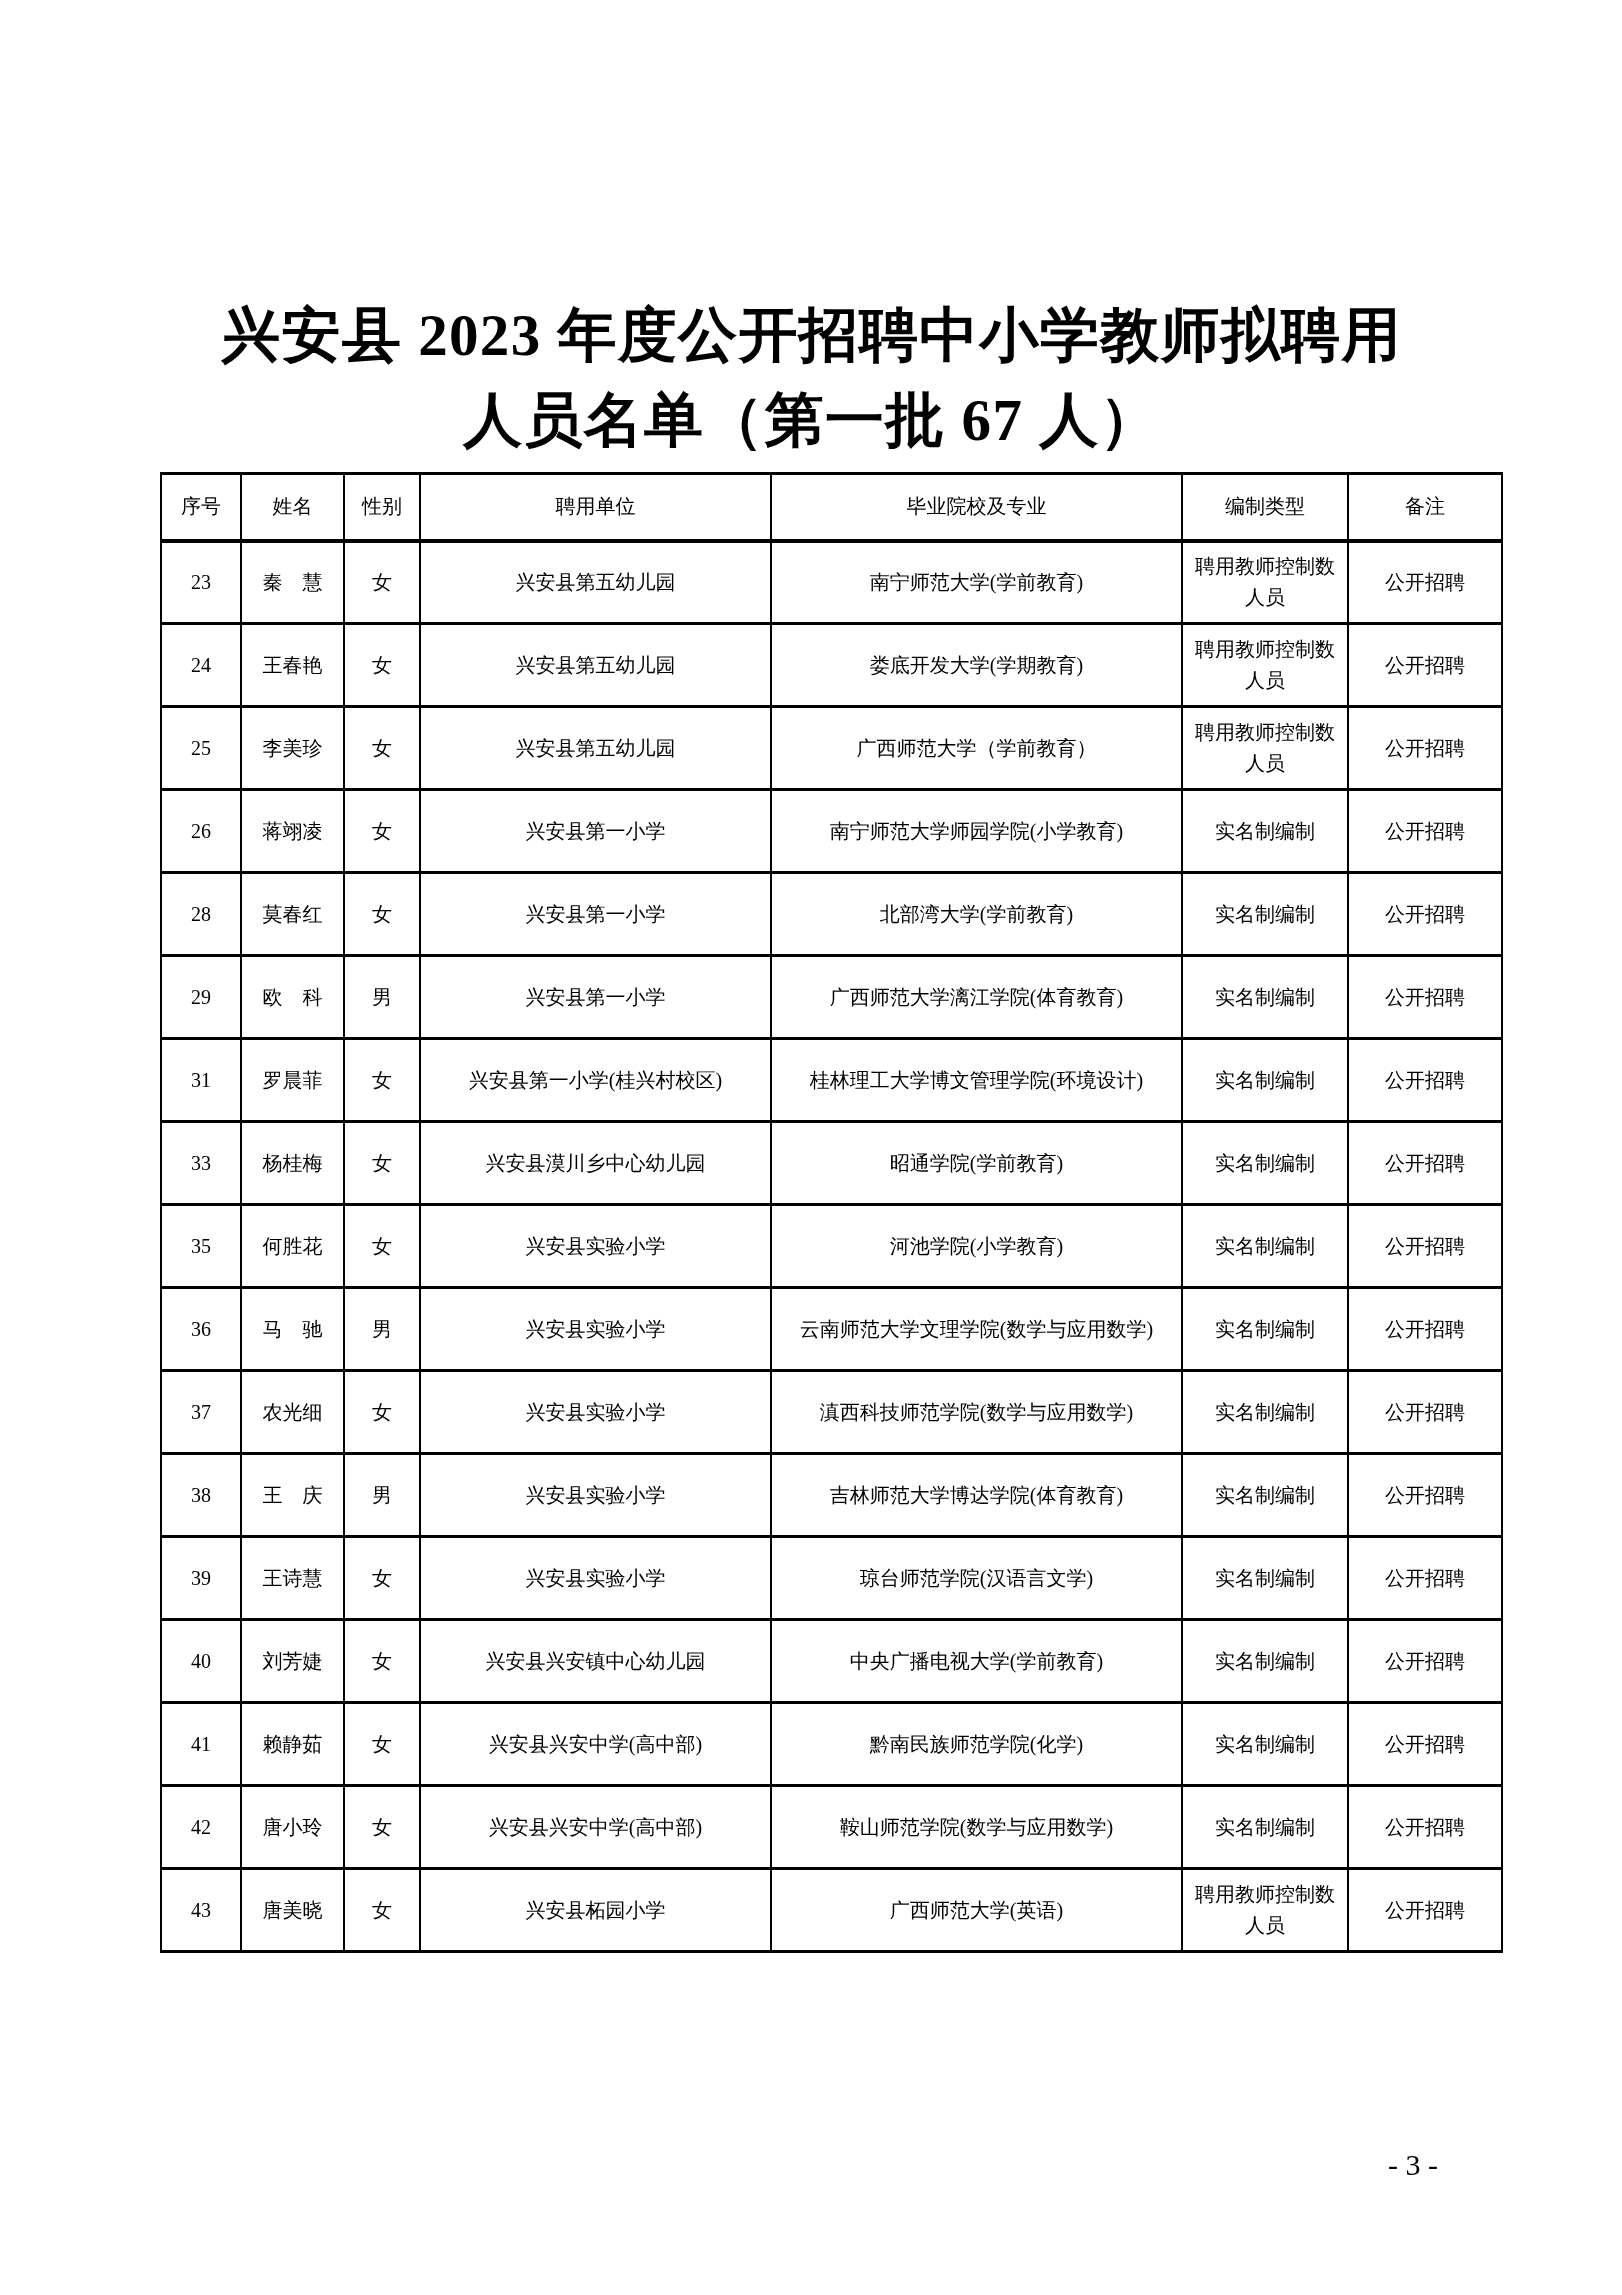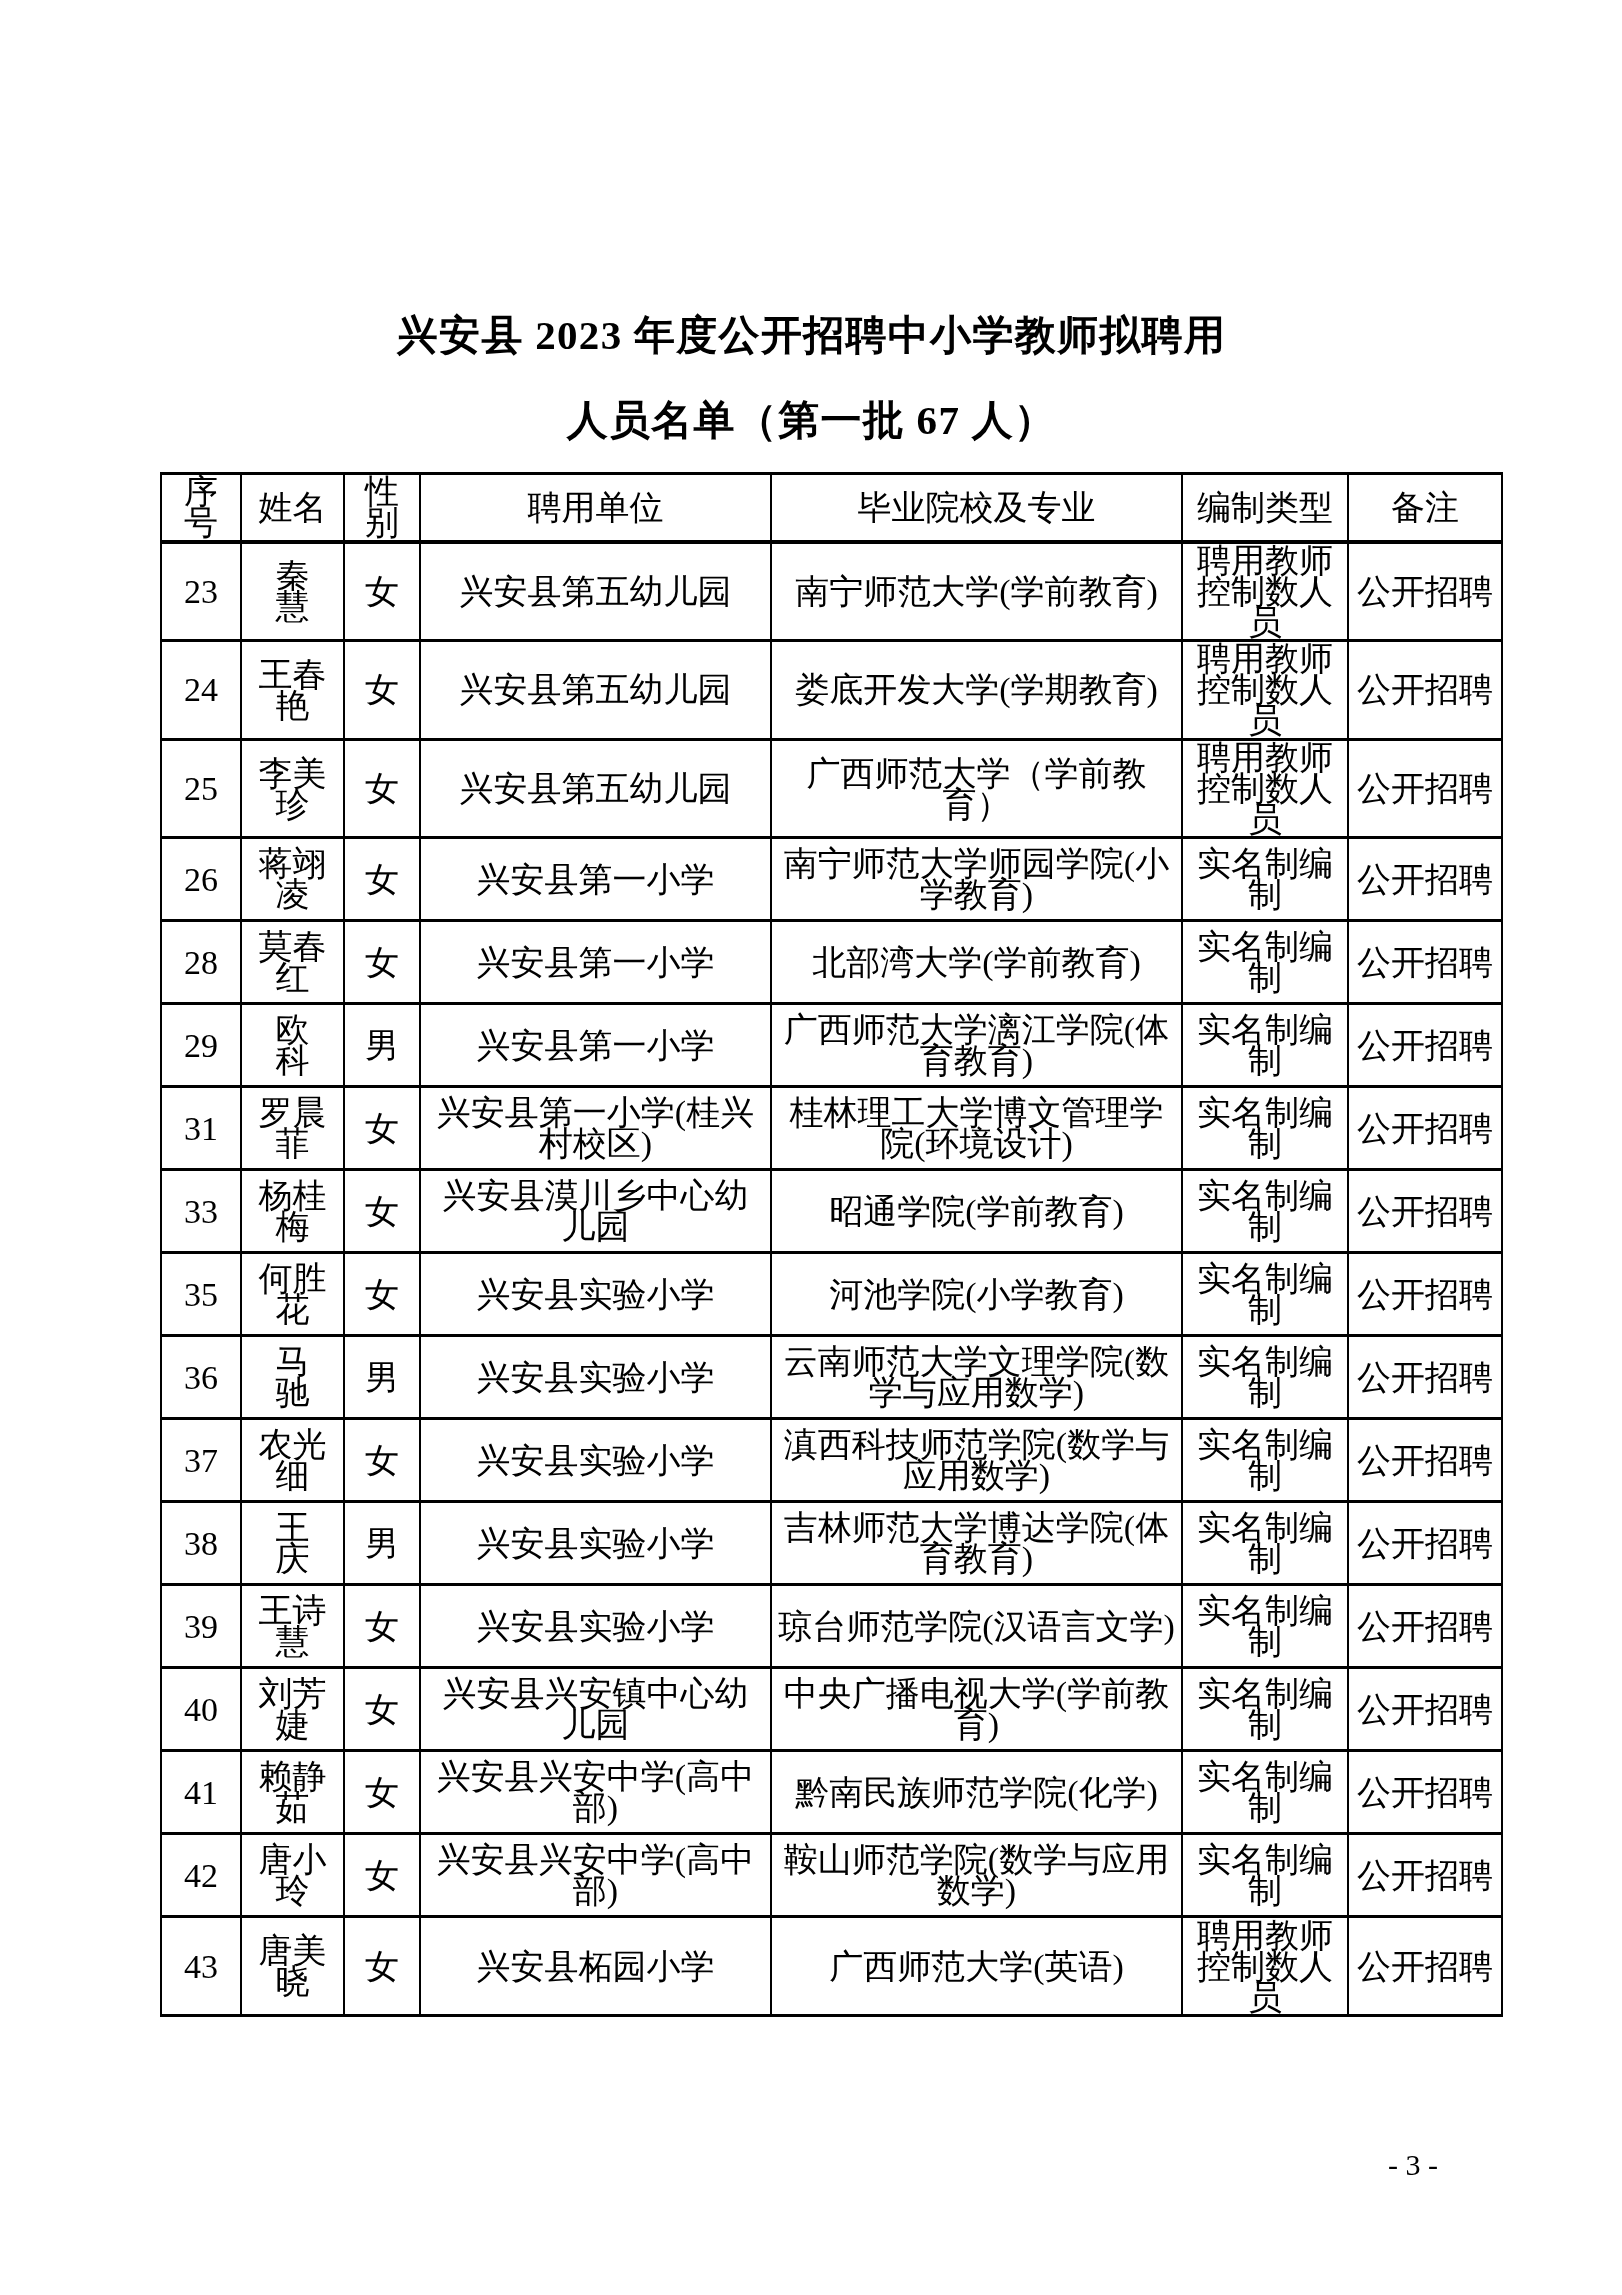--- a/index.html
+++ b/index.html
@@ -16,35 +16,35 @@
     overflow: hidden;
     font-family: "Liberation Serif", "DejaVu Serif", serif;
     color: #000000;
   }
   .doc-title {
     position: absolute;
     top: 293px;
     left: 0;
     right: 0;
     text-align: center;
-    font-size: 41px;
+    font-size: 59px;
     font-weight: 700;
     line-height: 85px;
     letter-spacing: 1.3px;
     color: #000000;
     white-space: nowrap;
   }
   table.roster {
     position: absolute;
     left: 160px;
     top: 472px;
     width: 1340px;
     border-collapse: collapse;
     table-layout: fixed;
-    font-size: 34px;
+    font-size: 20px;
     color: #000000;
   }
   table.roster col.c0 { width: 80px; }
   table.roster col.c1 { width: 103px; }
   table.roster col.c2 { width: 76px; }
   table.roster col.c3 { width: 351px; }
   table.roster col.c4 { width: 411px; }
   table.roster col.c5 { width: 166px; }
   table.roster col.c6 { width: 154px; }
   table.roster th,

